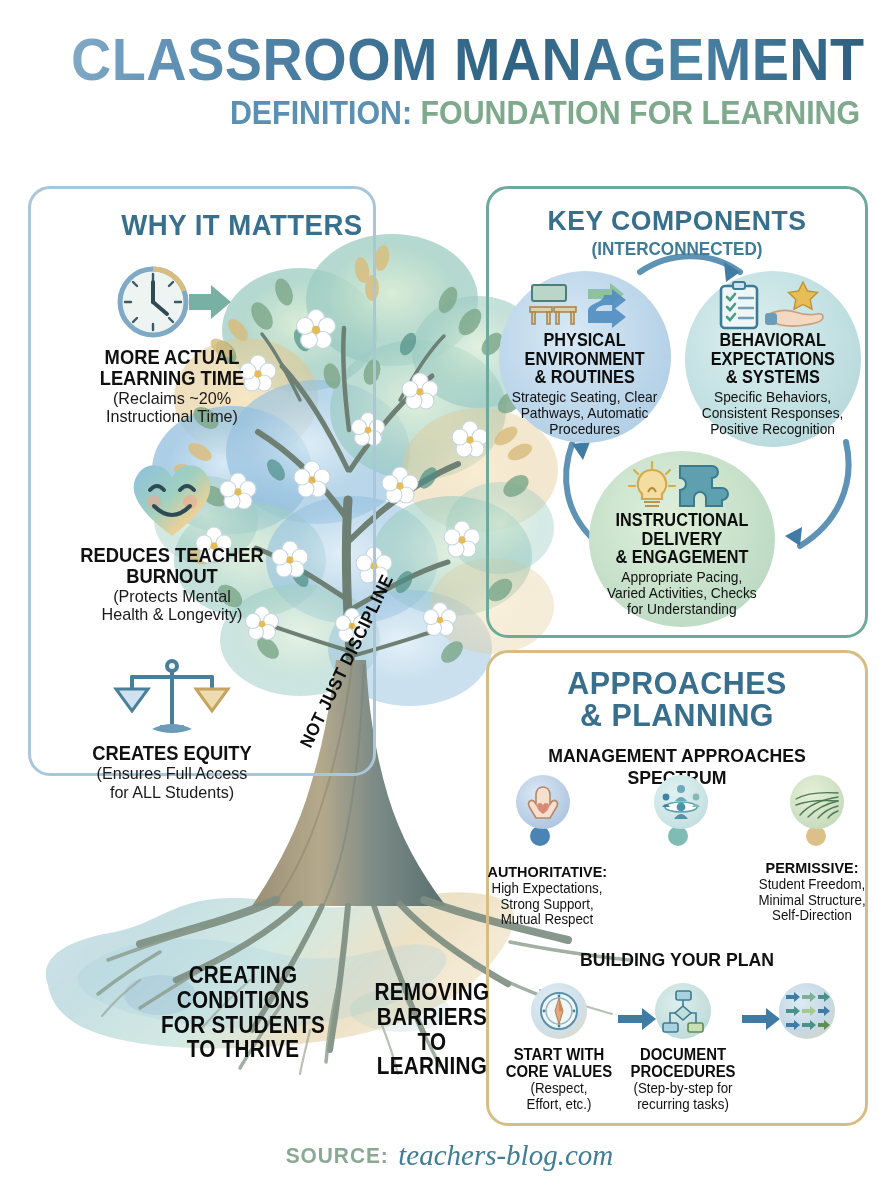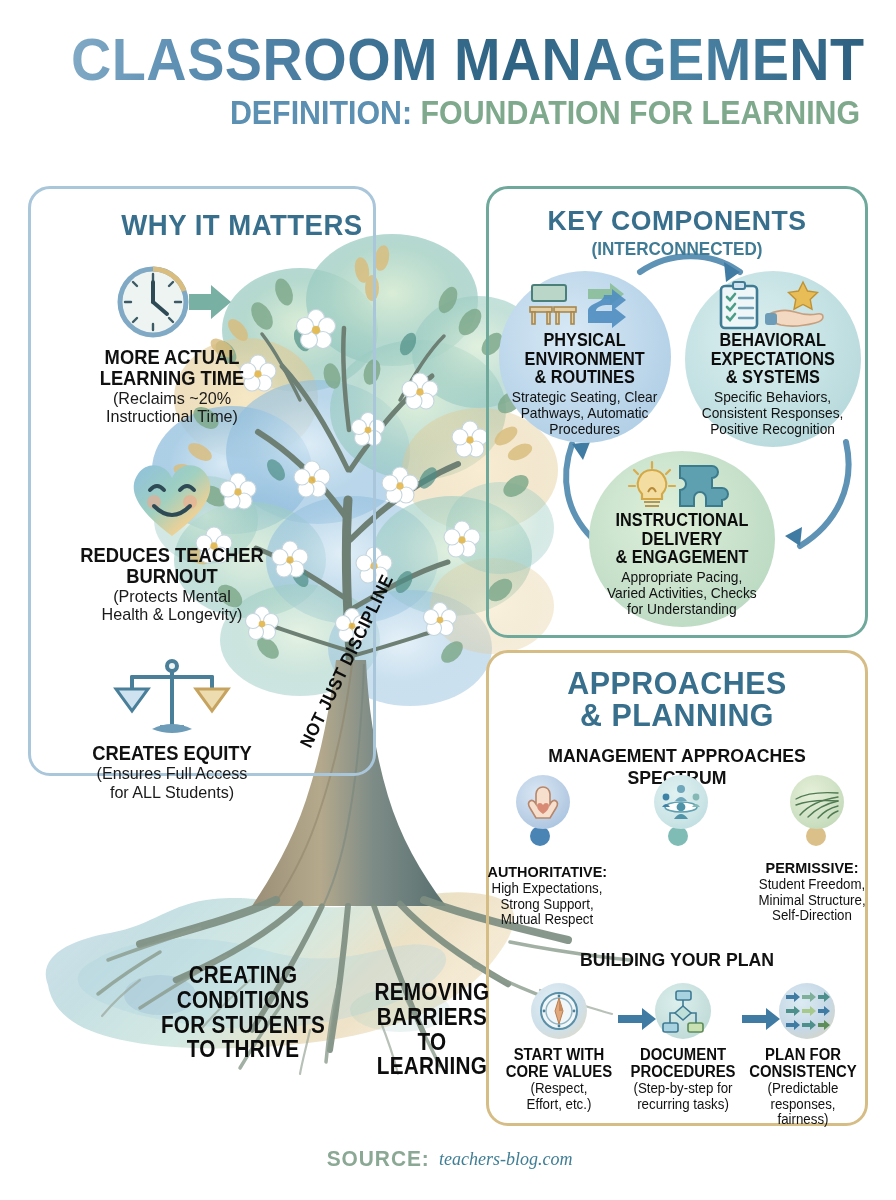--- a/index.html
+++ b/index.html
@@ -104,21 +104,21 @@
      font-weight:700; font-size:18px; color:#0c0c0c; letter-spacing:0.6px;
      transform: rotate(-64deg) scaleX(0.92); transform-origin: left top;
      white-space:nowrap; }
 
   
   #footer { position:absolute; bottom:28px; width:100%; text-align:center; }
   .src-lbl { font-family:"Liberation Sans Narrow","Liberation Sans",sans-serif;
      font-weight:700; font-size:22px; color:#8aa894; letter-spacing:1px;
      transform:scaleX(0.95); display:inline-block; vertical-align:middle; }
   .src-val { font-family:"Liberation Serif",serif; font-style:italic;
-     font-size:18px; color:#3f7e94; margin-left:7px; vertical-align:middle;
+     font-size:29px; color:#3f7e94; margin-left:7px; vertical-align:middle;
      display:inline-block; }
 
   svg { display:block; overflow:visible; }
   #art { position:absolute; left:0; top:0; width:896px; height:1200px; pointer-events:none; }
 </style>
 </head>
 <body>
 
 <div id="page">
 
@@ -682,24 +682,20 @@
     </div>
 
     <div class="pl-label" style="left:8px; top:394px;">
       <div class="pl-head">START WITH<br>CORE VALUES</div>
       <div class="pl-sub">(Respect,<br>Effort, etc.)</div>
     </div>
     <div class="pl-label" style="left:132px; top:394px;">
       <div class="pl-head">DOCUMENT<br>PROCEDURES</div>
       <div class="pl-sub">(Step-by-step for<br>recurring tasks)</div>
     </div>
-    <div class="pl-label" style="left:252px; top:394px;">
-      <div class="pl-head">PLAN FOR<br>CONSISTENCY</div>
-      <div class="pl-sub">(Predictable<br>responses, fairness)</div>
-    </div>
   </div>
 
   <div id="trunk-text">NOT JUST DISCIPLINE</div>
   <div class="root-text" style="left:148px; top:963px; width:190px;">CREATING<br>CONDITIONS<br>FOR STUDENTS<br>TO THRIVE</div>
   <div class="root-text" style="left:352px; top:980px; width:160px;">REMOVING<br>BARRIERS<br>TO LEARNING</div>
 
   <div id="footer">
     <span class="src-lbl">SOURCE:</span><span class="src-val">teachers-blog.com</span>
   </div>
 

